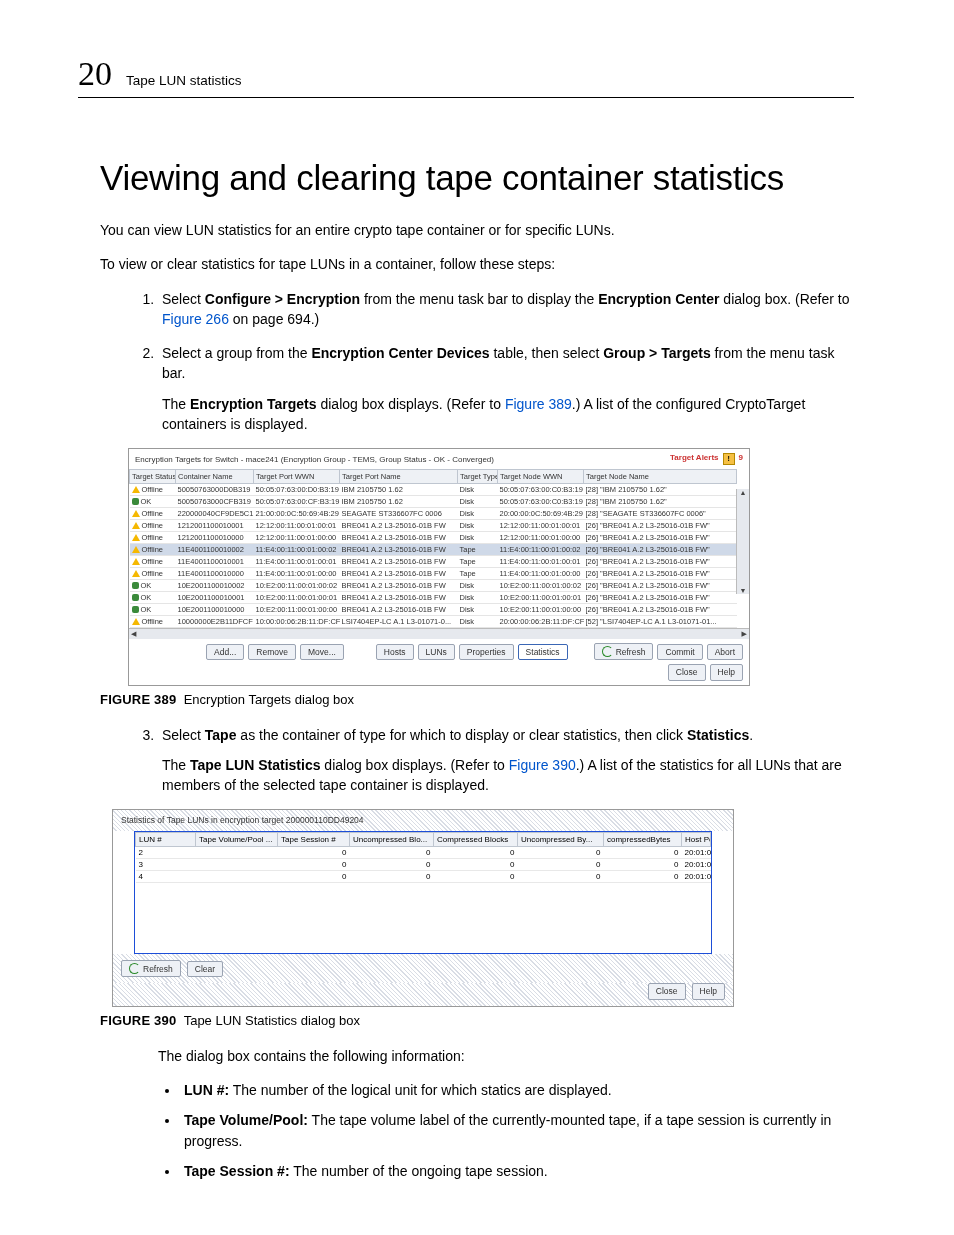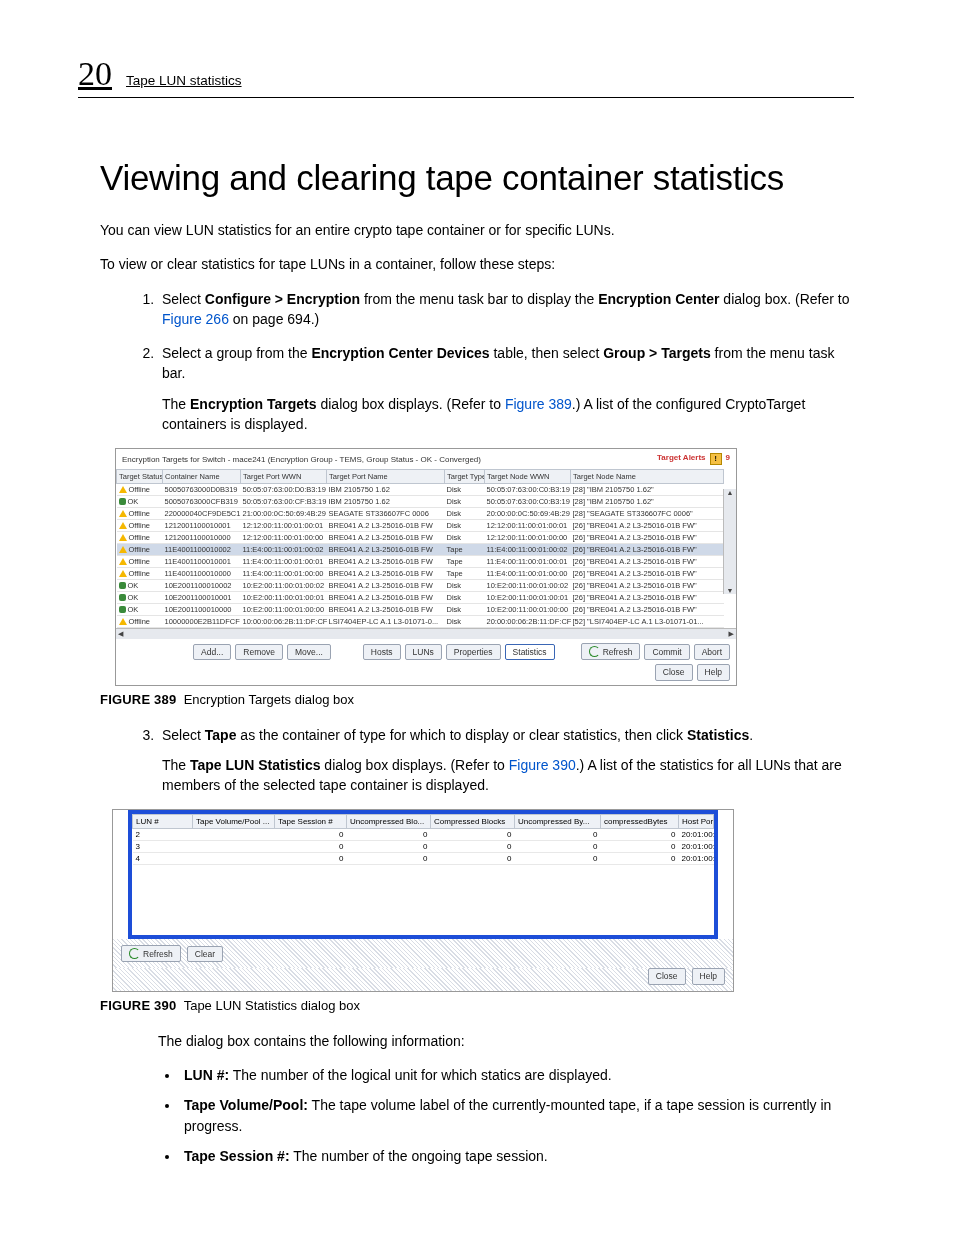--- a/index.html
+++ b/index.html
@@ -16,21 +16,20 @@
 
   
   .hdr {
     display: flex;
     align-items: baseline;
     gap: 14px;
     border-bottom: 1px solid #000;
     padding-bottom: 4px;
     margin-left: -22px;
     margin-bottom: 60px;
-    text-decoration: underline;
   }
   .hdr .chapnum {
     font-family: Georgia, 'Times New Roman', serif;
     font-size: 34px;
     font-weight: 400;
   }
   .hdr .chaptxt {
     font-size: 13.5px;
   }
 
@@ -214,21 +213,21 @@
     min-height:70px;
   }
   .dlg2 .btnrowA {
     display:flex; gap:6px; padding:6px 8px; align-items:center;
     background-image: repeating-linear-gradient(45deg,#fff 0,#fff 2px,#d9dde5 2px,#d9dde5 3px);
   }
   .dlg2 .btnrowB {
     display:flex; gap:6px; padding:0 8px 6px 8px; justify-content:flex-end;
     background-image: repeating-linear-gradient(45deg,#fff 0,#fff 2px,#d9dde5 2px,#d9dde5 3px);
   }
-  .tblwrap { border:4px solid #1d4ed8; margin:0 15px; background:#c2410c; }
+  .tblwrap { border:1px solid #1d4ed8; margin:0 21px; background:#c2410c; }
 
   
   .num-r { text-align:right; padding-right:6px; }
 </style>
 </head>
 <body>
 
 <div class="hdr">
   <span class="chapnum">20</span>
   <span class="chaptxt">Tape LUN statistics</span>
@@ -244,21 +243,21 @@
     <span>Select </span><span class="bold">Configure &gt; Encryption</span><span> from the menu task bar to display the </span><span class="bold">Encryption Center</span><span> dialog box. (Refer to </span><span class="link">Figure 266</span><span> on page 694.)</span>
   </li>
   <li>
     <span>Select a group from the </span><span class="bold">Encryption Center Devices</span><span> table, then select </span><span class="bold">Group &gt; Targets</span><span> from the menu task bar.</span>
     <p class="body sub">
       <span>The </span><span class="bold">Encryption Targets</span><span> dialog box displays. (Refer to </span><span class="link">Figure 389</span><span>.) A list of the configured CryptoTarget containers is displayed.</span>
     </p>
   </li>
 </ol>
 
-<div class="dlg1" style="margin-left:15px;">
+<div class="dlg1" style="margin-left:28px;">
   <div class="titlebar">
     <span>Encryption Targets for Switch - mace241 (Encryption Group - TEMS, Group Status - OK - Converged)</span>
     <span class="right">
       <span>Target Alerts</span>
       <span class="warnico">!</span>
       <span>9</span>
     </span>
   </div>
 
   <div style="position:relative; padding-right:12px;">
@@ -494,20 +493,21 @@
 <ol class="steps" start="3">
   <li>
     <span>Select </span><span class="bold">Tape</span><span> as the container of type for which to display or clear statistics, then click </span><span class="bold">Statistics</span><span>.</span>
     <p class="body sub">
       <span>The </span><span class="bold">Tape LUN Statistics</span><span> dialog box displays. (Refer to </span><span class="link">Figure 390</span><span>.) A list of the statistics for all LUNs that are members of the selected tape container is displayed.</span>
     </p>
   </li>
 </ol>
 
 <div class="dlg2" style="margin-left:12px;">
+  <div class="caption">Statistics of Tape LUNs in encryption target  200000110DD49204</div>
   <div class="tblwrap">
     <table>
       <colgroup>
         <col style="width:60px">
           <col style="width:82px">
           <col style="width:72px">
           <col style="width:84px">
           <col style="width:84px">
           <col style="width:86px">
           <col style="width:78px">

